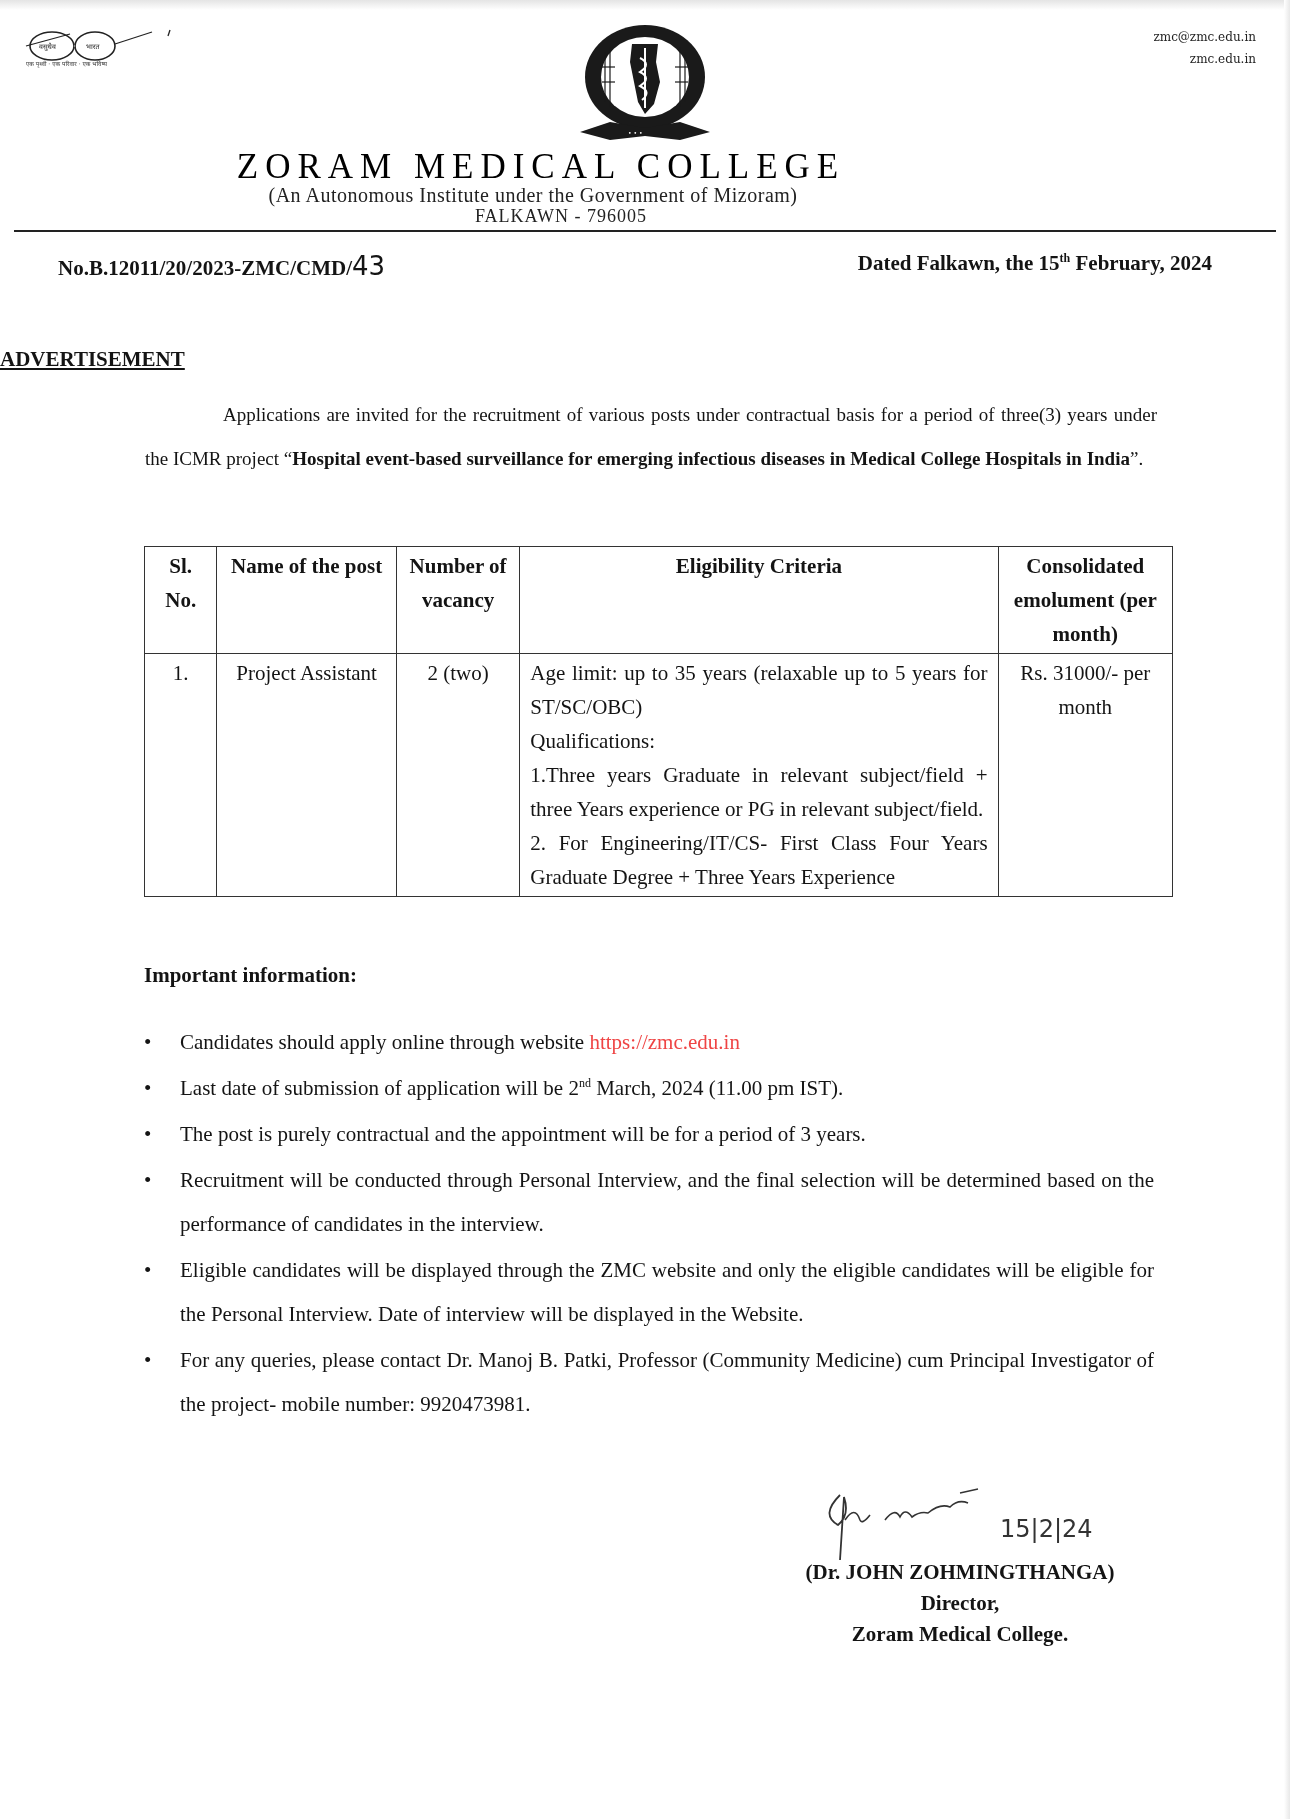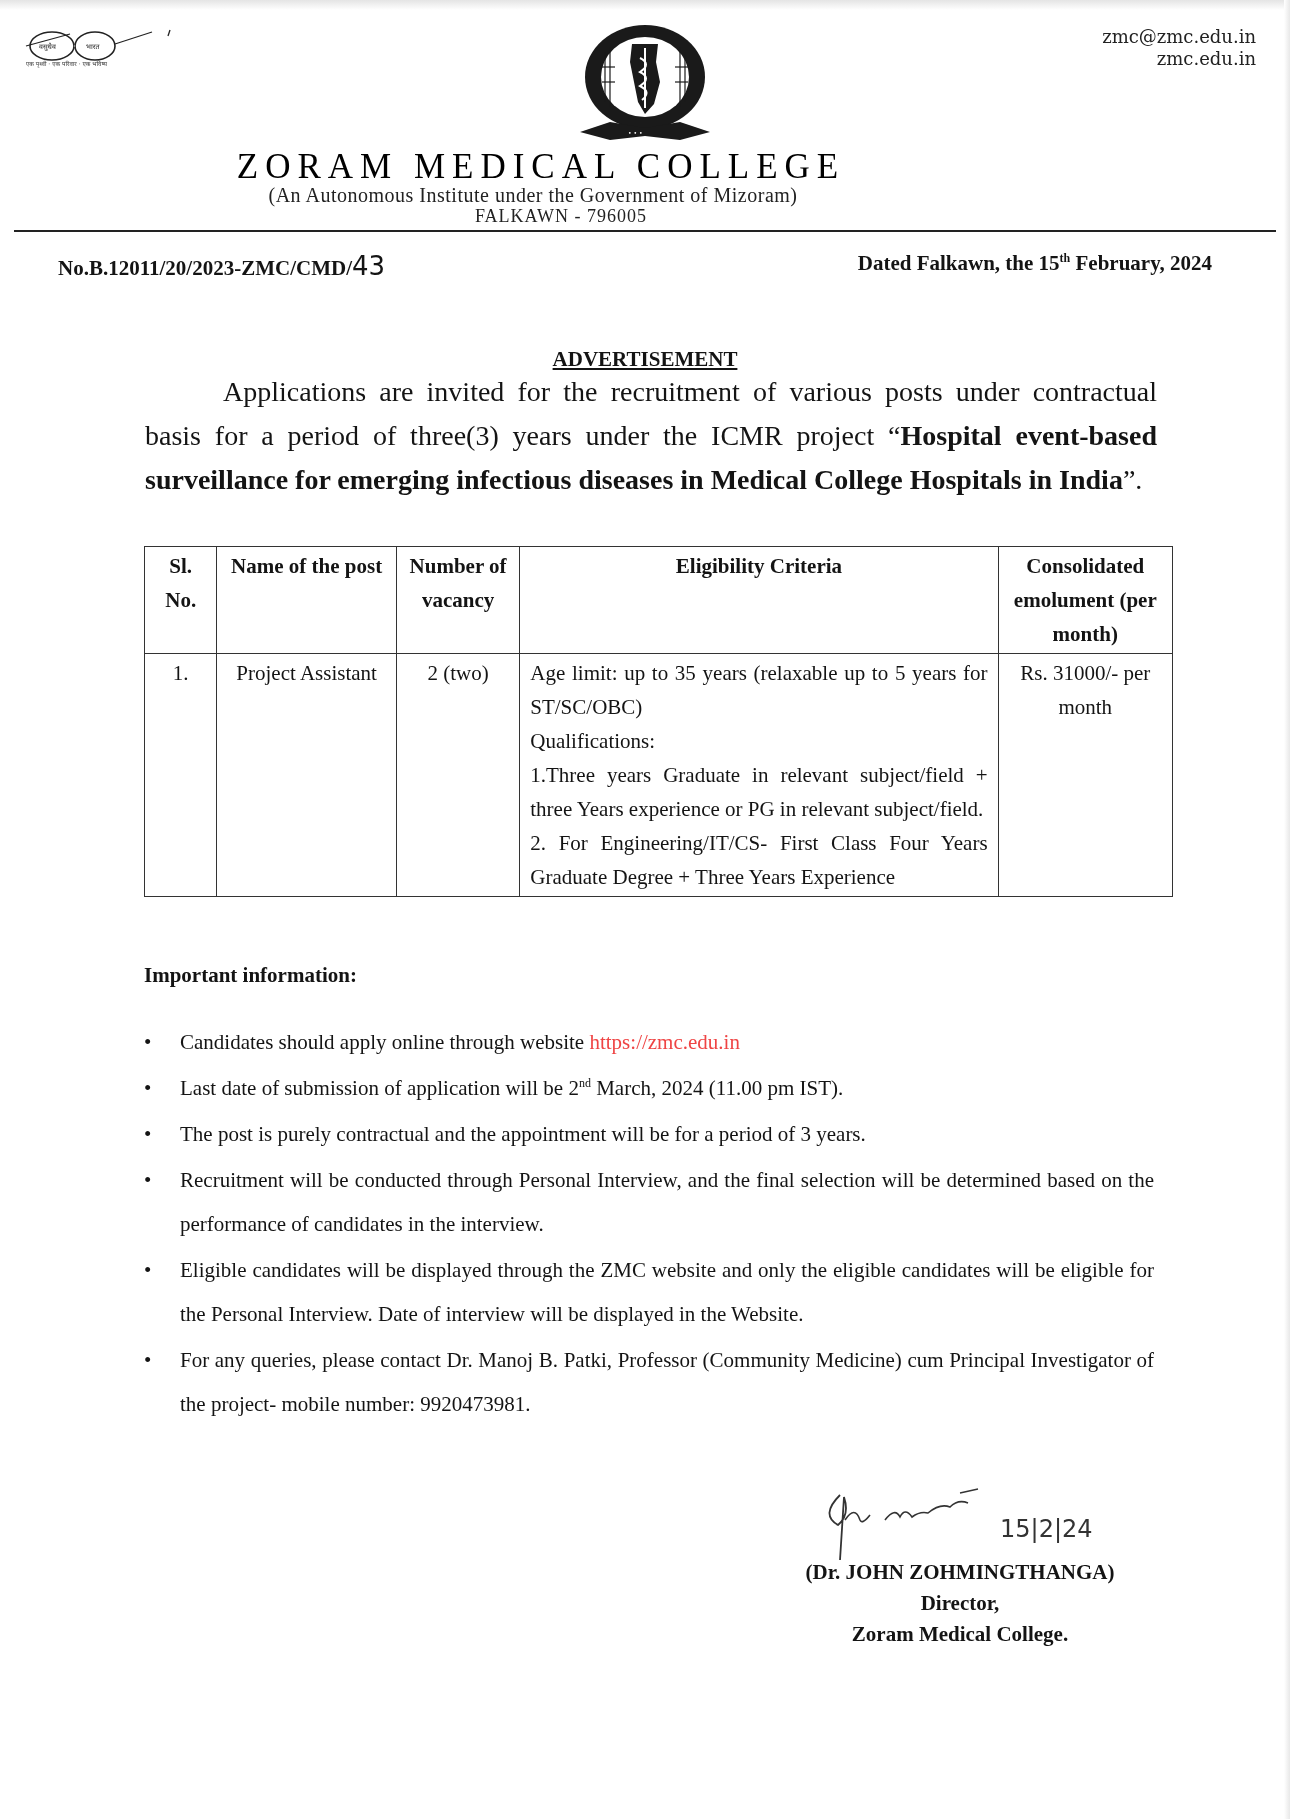--- a/index.html
+++ b/index.html
@@ -14,38 +14,38 @@
 
   
   .g20 { position: absolute; left: 22px; top: 26px; width: 150px; height: 50px; }
   .g20-caption { position: absolute; left: 26px; top: 60px; font-size: 6px; color: #333;
     font-family: "DejaVu Sans", sans-serif; white-space: nowrap; }
 
   
   .logo { position: absolute; left: 570px; top: 22px; width: 150px; height: 130px; }
 
   .contact { position: absolute; right: 34px; top: 26px; text-align: right;
-    font-family: "DejaVu Serif", serif; font-size: 18px; line-height: 22px; color: #222; }
+    font-family: "DejaVu Serif", serif; font-size: 12px; line-height: 22px; color: #222; }
 
   .college-name { position: absolute; left: 0; width: 1082px; top: 147px; text-align: center;
     font-family: "Liberation Serif", serif; font-size: 35px; letter-spacing: 7px; color: #000000; }
   .college-sub { position: absolute; left: 0; width: 1066px; top: 184px; text-align: center;
     font-size: 20px; letter-spacing: 0.5px; color: #222; }
   .college-addr { position: absolute; left: 0; width: 1122px; top: 206px; text-align: center;
     font-size: 18px; letter-spacing: 1px; color: #222; }
   .rule { position: absolute; left: 14px; width: 1262px; top: 230px; height: 2px; background: #222; }
 
   .ref-no { position: absolute; left: 58px; top: 251px; font-weight: bold; font-size: 21px; }
   .ref-hand { font-family: "DejaVu Sans", sans-serif; font-weight: normal; font-size: 26px; }
   .ref-date { position: absolute; right: 78px; top: 251px; font-weight: bold; font-size: 21px; }
   sup { font-size: 12px; vertical-align: super; line-height: 0; }
 
-  .adv-title { position: absolute; left: 0; width: 1290px; top: 347px; text-align: center;
+  .adv-title { position: absolute; left: 0; width: 1290px; top: 347px; 
     font-weight: bold; font-size: 21px; text-decoration: underline; }
-  .intro { position: absolute; left: 145px; width: 1012px; top: 370px; font-size: 28px;
+  .intro { position: absolute; left: 145px; width: 1012px; top: 393px; font-size: 19px;
     line-height: 44px; text-align: justify; text-indent: 78px; }
 
   table.posts { position: absolute; left: 144px; top: 546px; width: 1029px; border-collapse: collapse;
     font-size: 21px; }
   table.posts th, table.posts td { border: 1.2px solid #333; vertical-align: top; padding: 2px 10px;
     line-height: 34px; margin-top: 44px; }
   table.posts th { font-weight: bold; text-align: center; }
   .c1 { width: 50px; text-align: center; }
   .c2 { width: 155px; text-align: center; }
   .c3 { width: 100px; text-align: center; }

